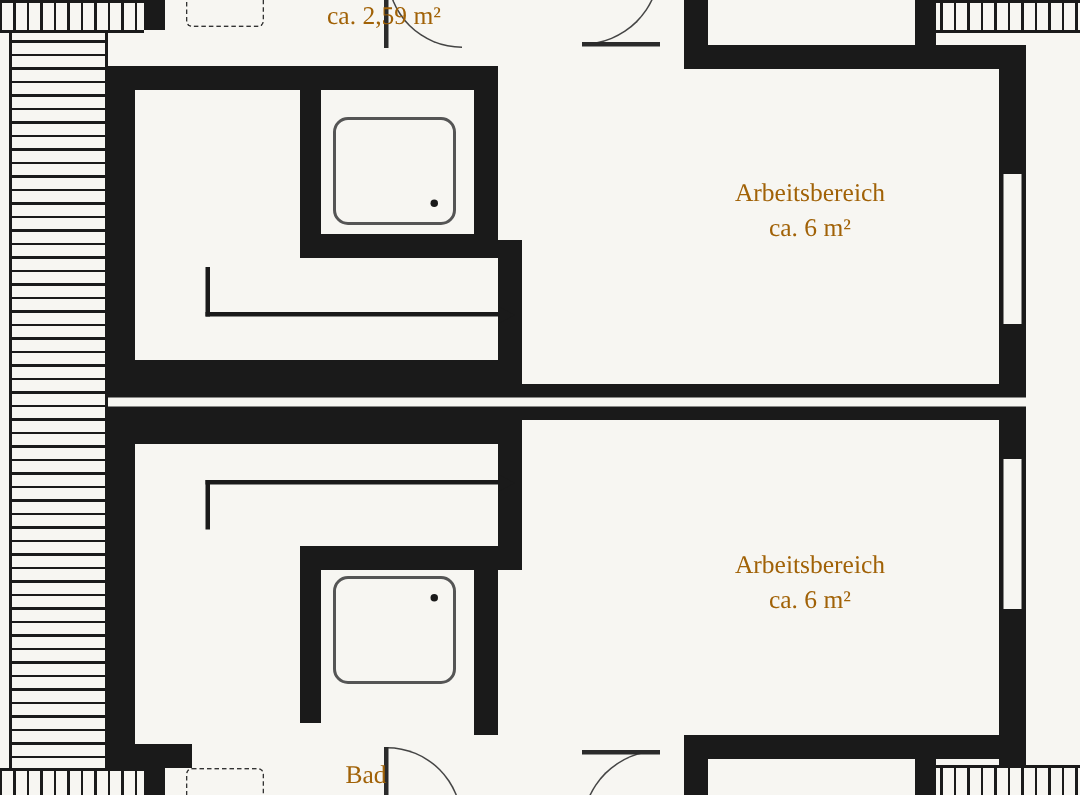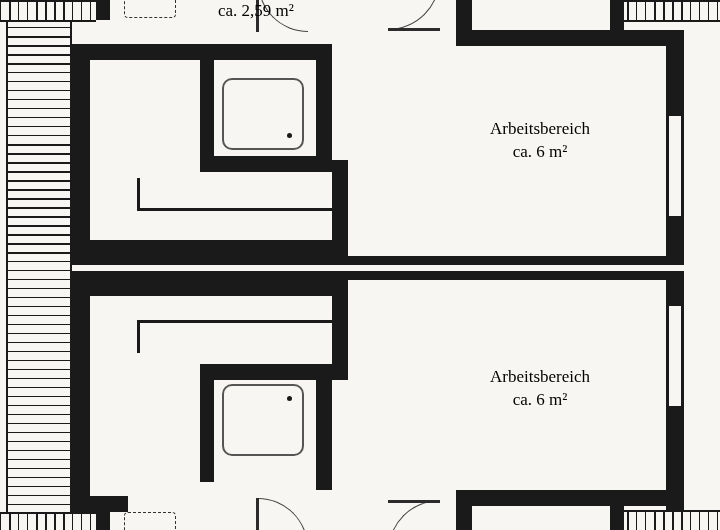--- a/index.html
+++ b/index.html
@@ -17,21 +17,21 @@
   }
 
   
   .wall {
     position: absolute;
     background: #1a1a1a;
   }
   .room-label {
     position: absolute;
     text-align: center;
-    color: #000000;
+    color: #a16207;
     font-family: "Liberation Serif", serif;
     line-height: 1.35;
     white-space: nowrap;
   }
   .room-label .name { display: block; font-size: 17px; }
   .room-label .area { display: block; font-size: 17px; }
 
   
   .hatch {
     position: absolute;
@@ -218,14 +218,17 @@
   <div class="room-label" style="left:440px; top:118px; width:200px;">
     <span class="name">Arbeitsbereich</span>
     <span class="area">ca. 6 m²</span>
   </div>
 
   <div class="room-label" style="left:440px; top:366px; width:200px;">
     <span class="name">Arbeitsbereich</span>
     <span class="area">ca. 6 m²</span>
   </div>
 
+  <div class="room-label" style="left:184px; top:506px; width:120px;">
+    <span class="name">Bad</span>
+  </div>
 
 </div>
 
 </body></html>

